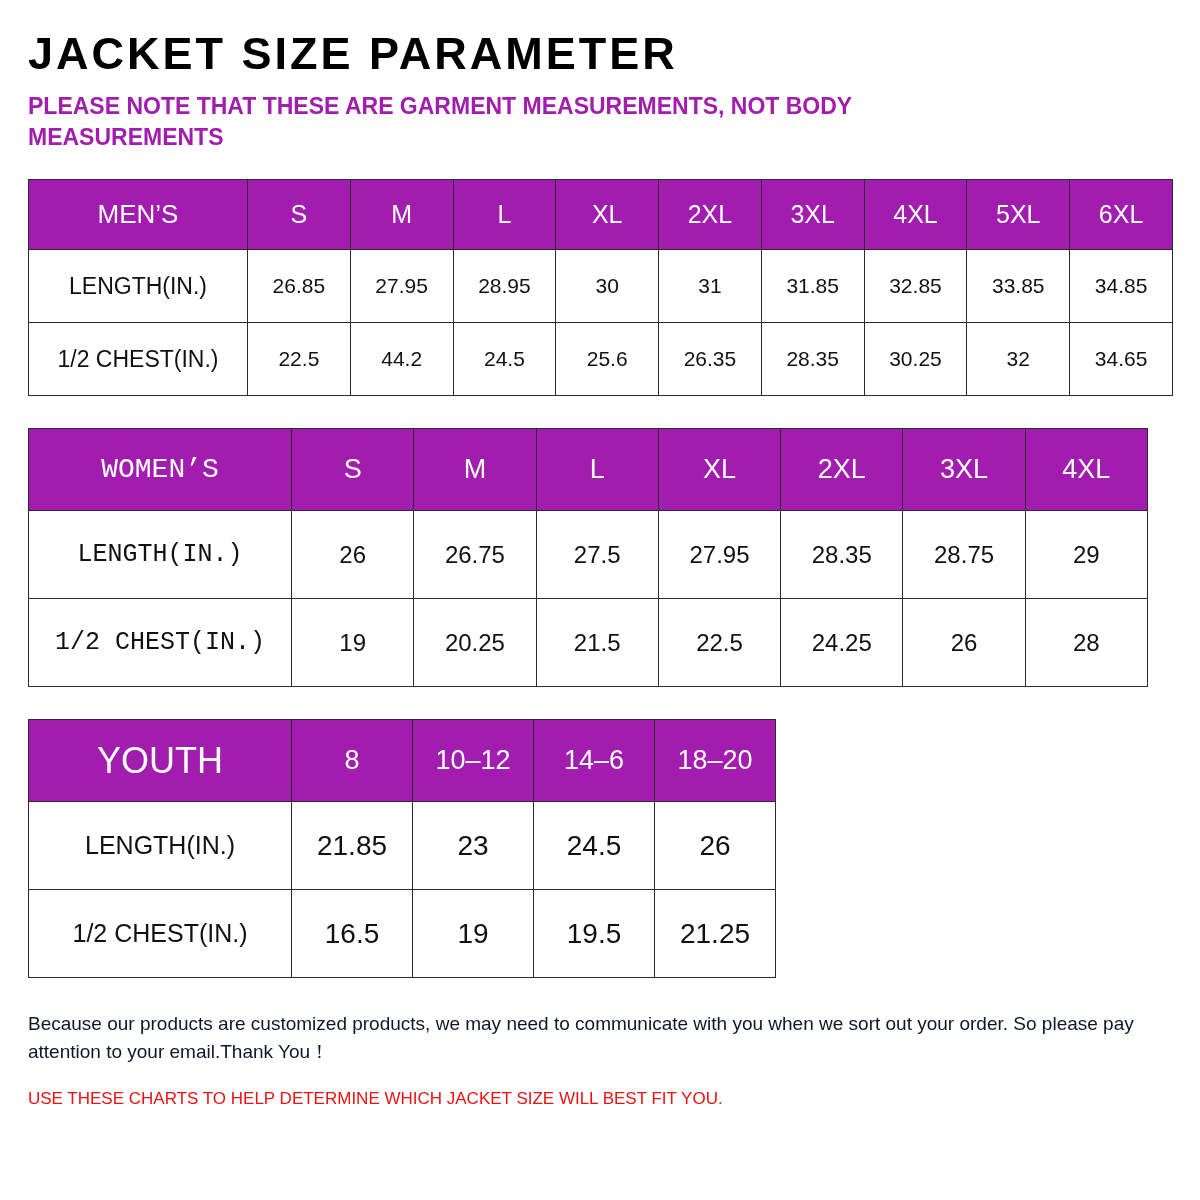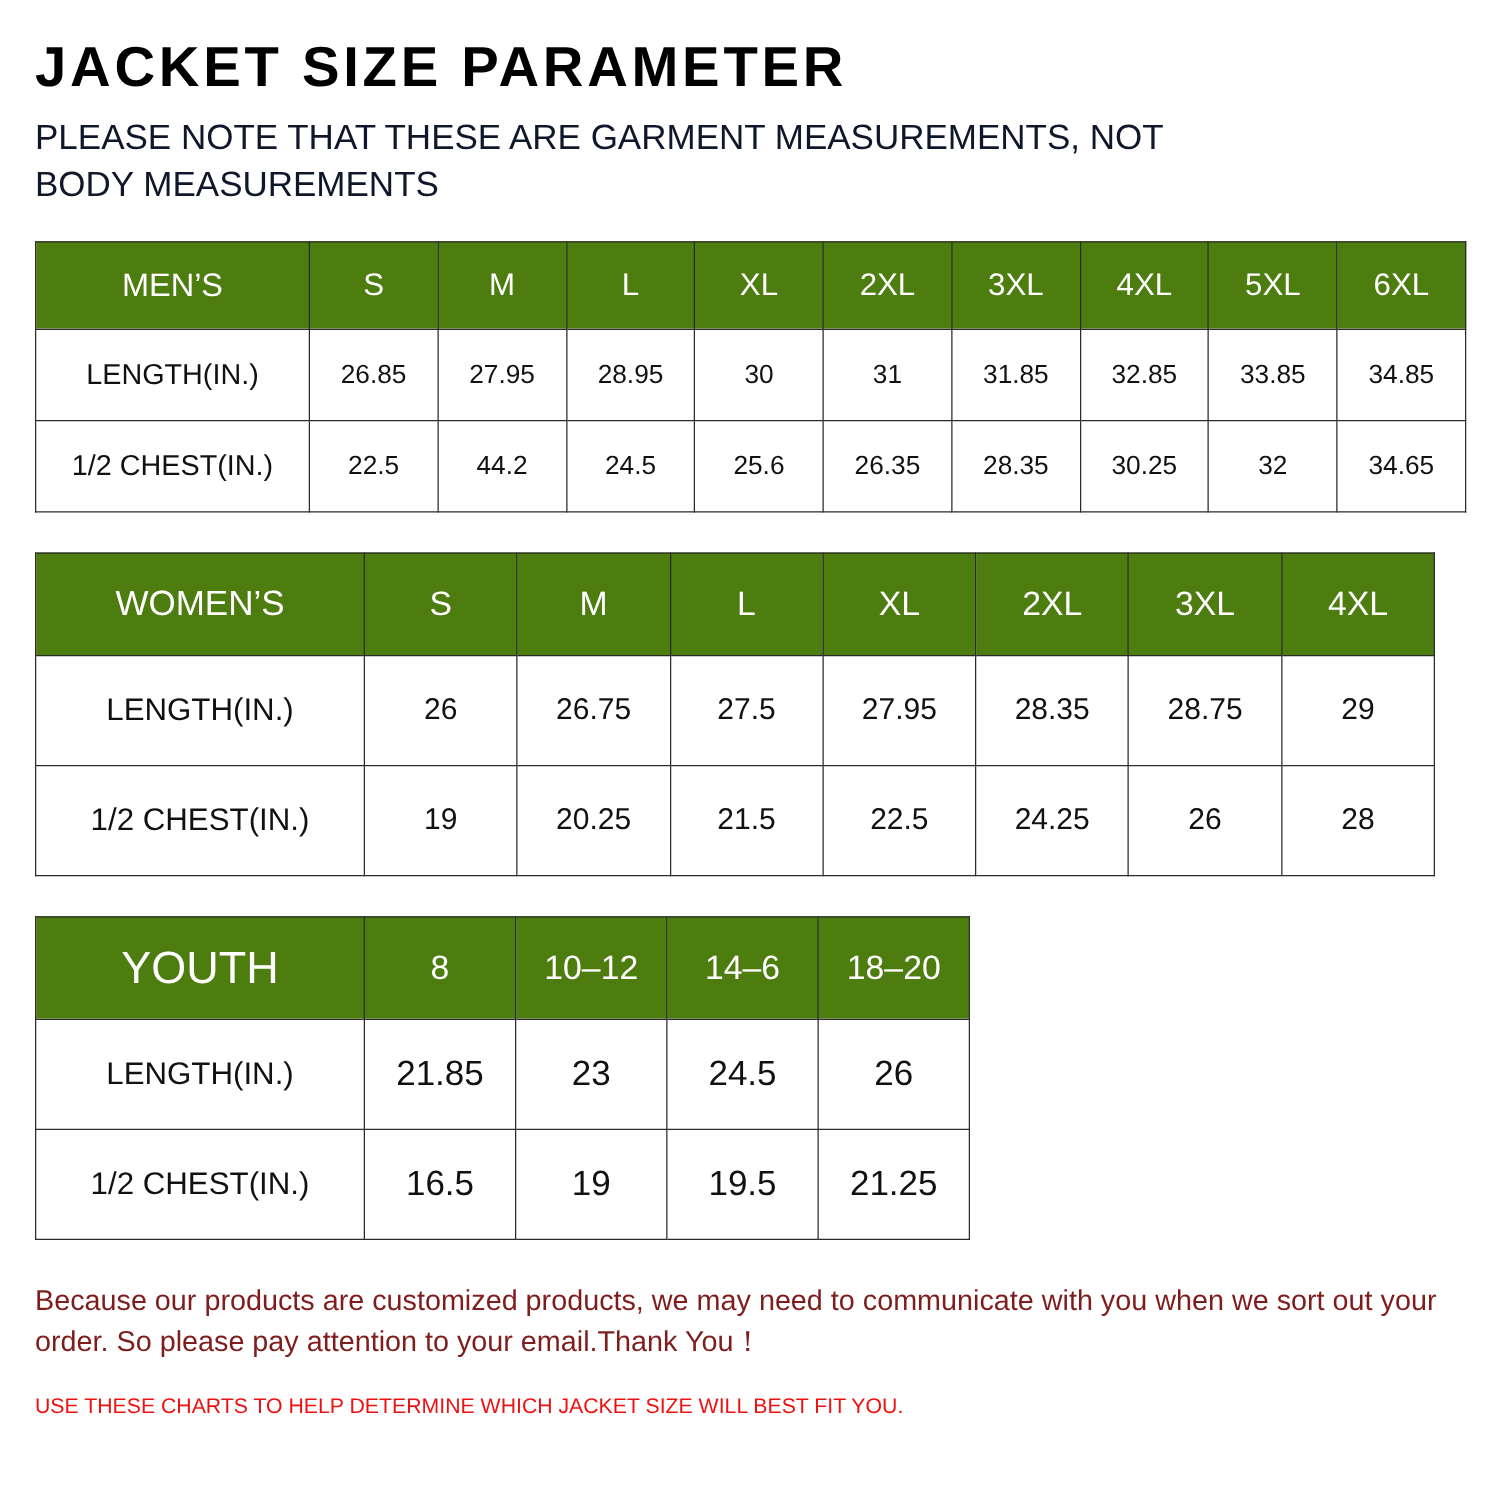--- a/index.html
+++ b/index.html
@@ -23,82 +23,83 @@
   }
   .title {
     font-size: 45px;
     font-weight: bold;
     letter-spacing: 3px;
     line-height: 1.05;
     margin: 0 0 14px 0;
     color: #000;
   }
   .note-top {
-    color: #0f172a;
-    font-size: 28px;
+    color: #a21caf;
+    font-size: 23px;
     line-height: 1.35;
     margin: 0 0 26px 0;
     max-width: 930px;
+    font-weight: bold;
   }
   table.size-table {
     border-collapse: collapse;
     table-layout: fixed;
     margin-bottom: 32px;
   }
   table.size-table td {
     border: 1px solid #2b2b2b;
     text-align: center;
     vertical-align: middle;
     font-size: 21px;
     color: #111;
     background: #ffffff;
     padding: 0;
   }
   table.size-table tr.header-row td {
-    background: #4d7c0f;
+    background: #a21caf;
     color: #ffffff;
     font-size: 25px;
     margin-top: 27px;
   }
   table.size-table tr.header-row td.first-cell {
     font-size: 26px;
   }
   table.size-table td.first-cell {
     font-size: 23px;
     text-align: center;
   }
   
   #mens-table { width: 1145px; }
   #mens-table .first-cell { width: 218px; }
   #mens-table tr { height: 73px; }
   #mens-table tr.header-row { height: 70px; }
 
   
   #womens-table { width: 1120px; }
-  #womens-table .first-cell { width: 262px; }
+  #womens-table .first-cell { width: 262px; font-family: Liberation Mono, monospace; }
   #womens-table tr { height: 88px; }
   #womens-table tr.header-row { height: 82px; }
   #womens-table td { font-size: 24px; }
   #womens-table tr.header-row td { font-size: 27px; }
   #womens-table .first-cell { font-size: 25px; }
   #womens-table tr.header-row .first-cell { font-size: 28px; }
 
   
   #youth-table { width: 748px; }
   #youth-table .first-cell { width: 262px; }
   #youth-table tr { height: 88px; }
   #youth-table tr.header-row { height: 82px; }
   #youth-table td { font-size: 28px; }
   #youth-table tr.header-row td { font-size: 27px; }
   #youth-table .first-cell { font-size: 25px; }
   #youth-table tr.header-row .first-cell { font-size: 36px; }
 
   .note-bottom {
-    color: #7f1d1d;
-    font-size: 23px;
+    color: #0f172a;
+    font-size: 19px;
     line-height: 1.45;
     max-width: 1130px;
     margin: 4px 0 0 0;
   }
   .note-bottom-2 {
     color: #ee1111;
     font-size: 17px;
     line-height: 1.4;
     margin: 22px 0 0 0;
   }

